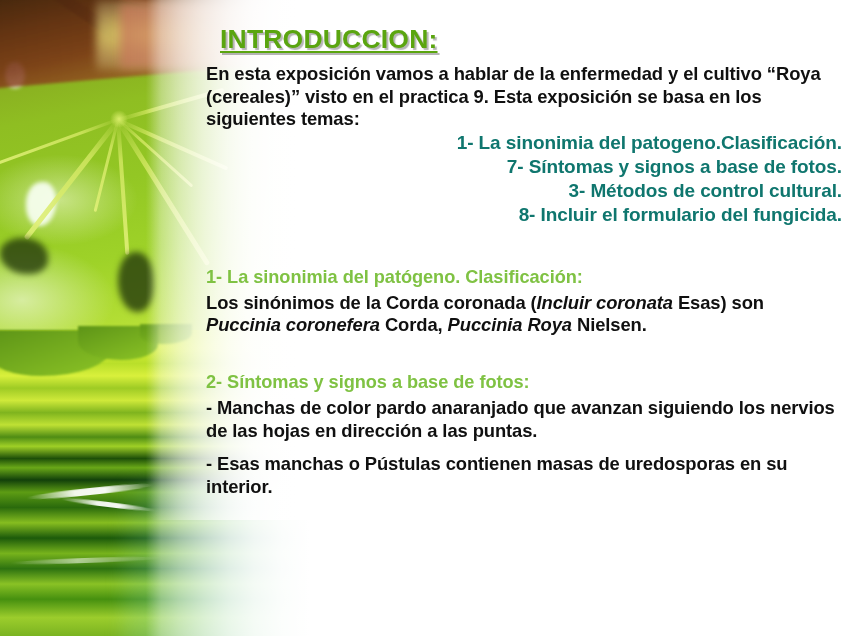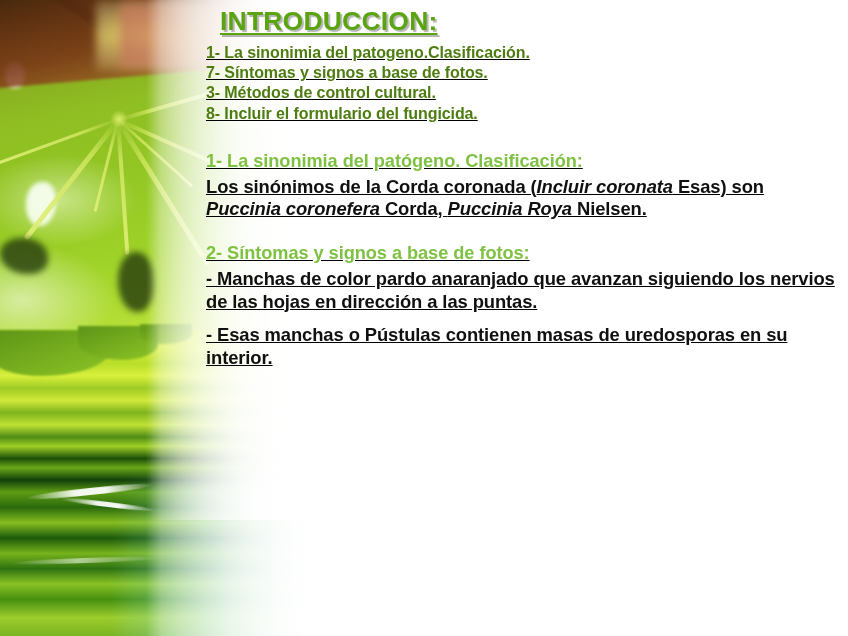--- a/index.html
+++ b/index.html
@@ -233,24 +233,23 @@
         rgba(255,255,255,0.45) 30%,
         rgba(255,255,255,0.82) 60%,
         rgba(255,255,255,1) 88%,
         rgba(255,255,255,1) 100%);
   }
 
   
   .content {
     position: absolute;
     left: 206px;
-    top: 6px;
+    top: 24px;
     width: 636px;
     z-index: 5;
-    text-decoration: underline;
   }
 
   .slide-title {
     font-size: 26.5px;
     font-weight: bold;
     color: #5aa50f;
     letter-spacing: 0.2px;
     margin: 0 0 6px 14px;
     display: inline-block;
     text-decoration: underline;
@@ -269,33 +268,34 @@
   }
 
   .intro-para { margin-top: 2px; }
 
   .list {
     margin: 0;
     padding: 0;
     list-style: none;
   }
   .list li {
-    font-size: 16px;
+    font-size: 19px;
     font-weight: bold;
-    color: #4d7c0f;
+    color: #0f766e;
     line-height: 1.265;
     letter-spacing: -0.1px;
+    text-align: right;
   }
 
   .section-head {
     font-size: 18.2px;
     font-weight: bold;
     color: #7fc243;
     line-height: 1.2;
-    margin: 0 0 3px 0;
+    margin: 13px 0 3px 0;
     letter-spacing: -0.05px;
   }
 
   .spacer-lg { height: 27px; }
   .spacer-md { height: 22px; }
   .spacer-sm { height: 11px; }
 
   .it { font-style: italic; }
 </style>
 </head>
@@ -337,20 +337,21 @@
     <div class="yellow-haze"></div>
     <div class="pink-haze"></div>
     <div class="fade-veil"></div>
     <div class="fade-veil-2"></div>
   </div>
 
   <div class="content">
 
     <h1 class="slide-title">INTRODUCCION:</h1>
 
+    <p class="para intro-para"> En esta exposición vamos a hablar de la enfermedad y el cultivo “Roya (cereales)” visto en el practica 9. Esta exposición se basa en los siguientes temas:</p>
 
     <ul class="list">
       <li>1- La sinonimia del patogeno.Clasificación.</li>
       <li>7- Síntomas y signos a base de fotos.</li>
       <li>3- Métodos de control cultural.</li>
       <li>8- Incluir el formulario del fungicida.</li>
     </ul>
 
     <div class="spacer-lg"></div>
 

